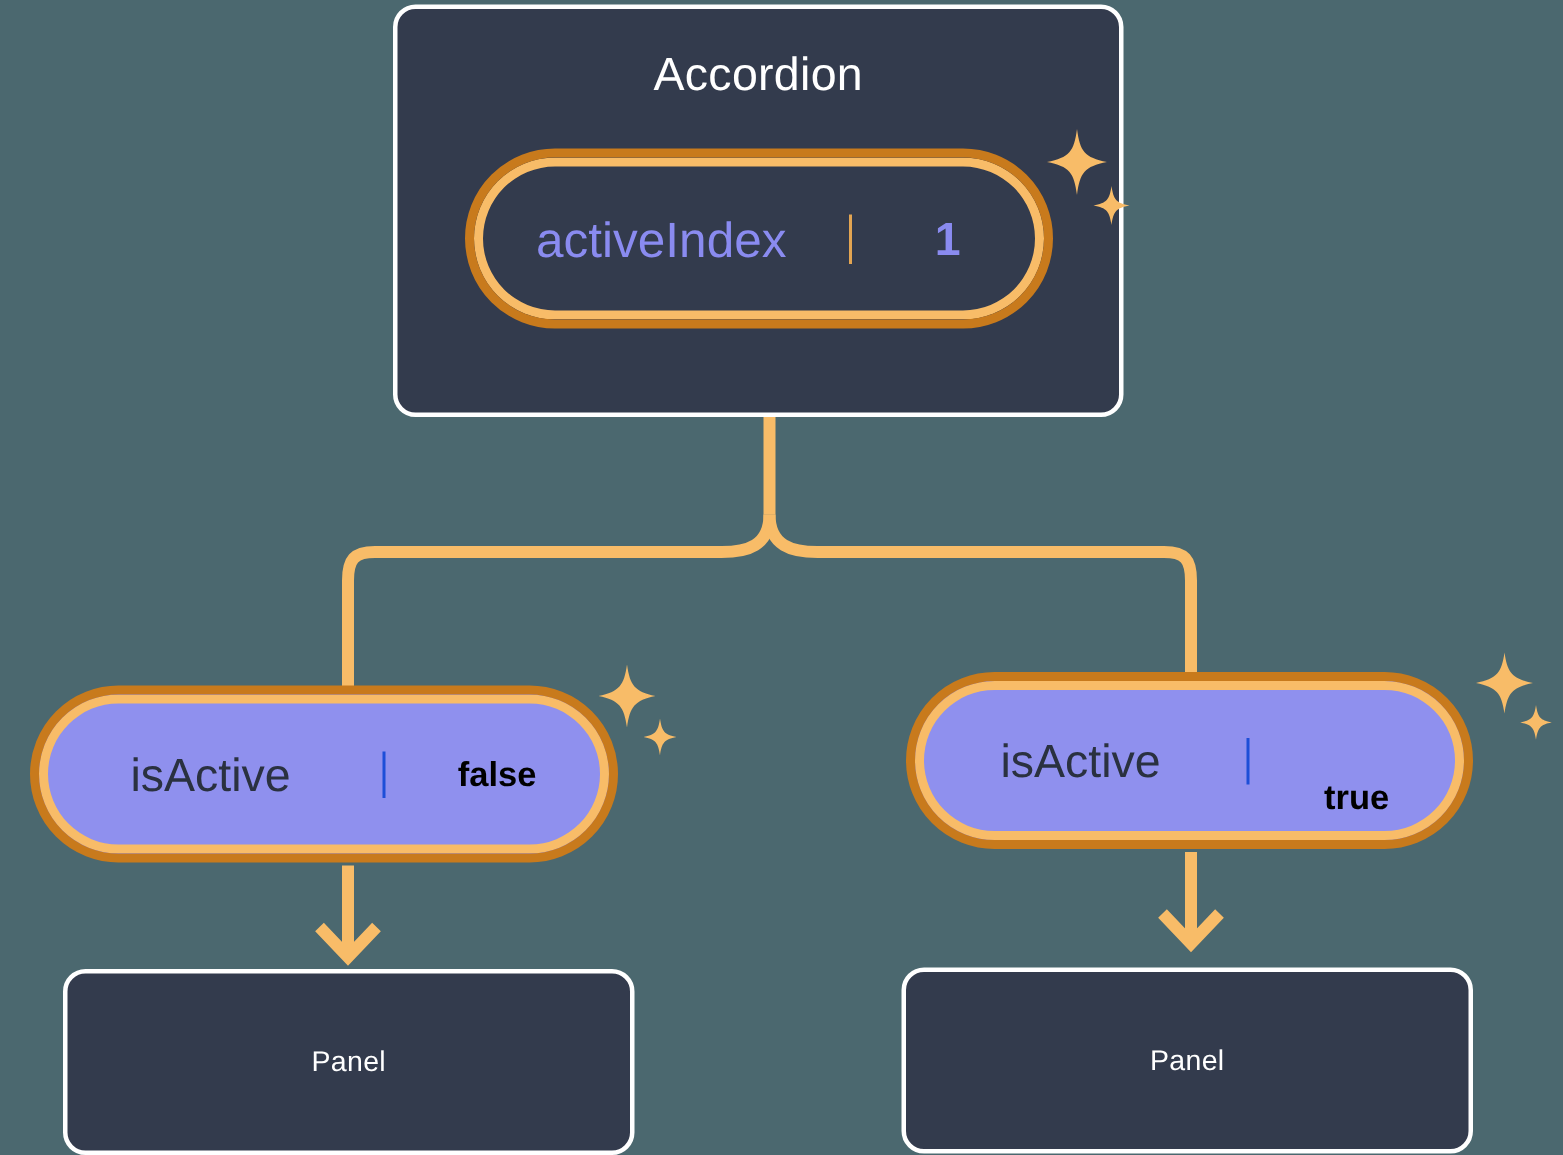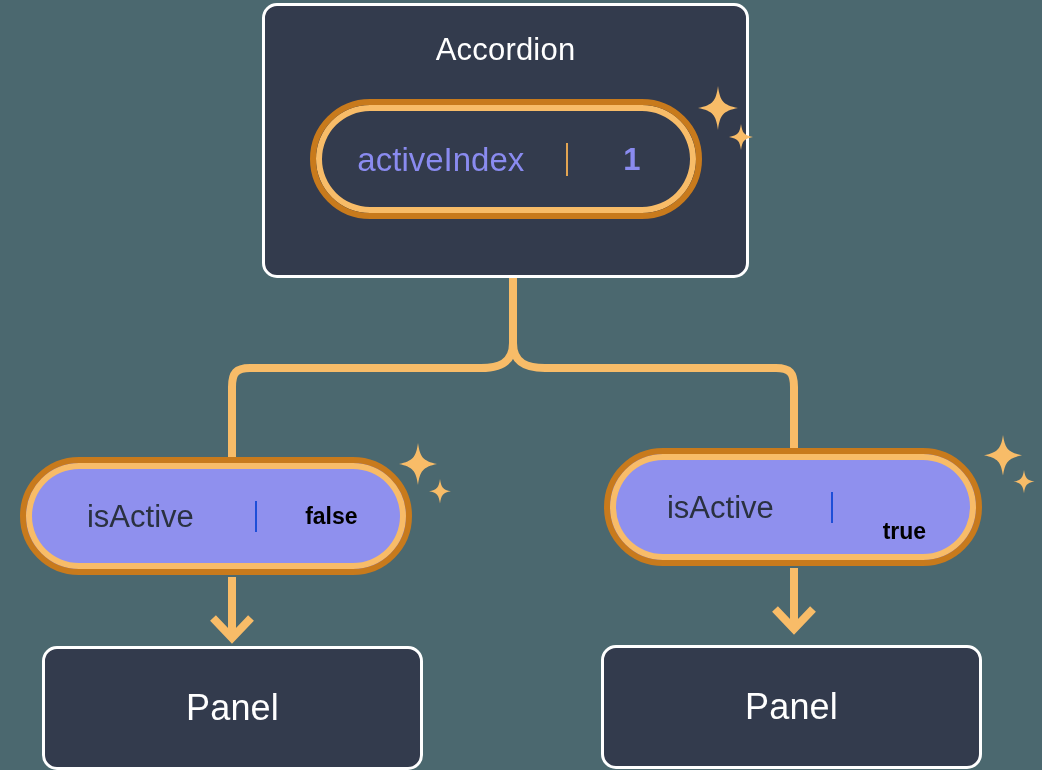--- a/index.html
+++ b/index.html
@@ -59,21 +59,21 @@
   }
   #accordion-box .comp-title { margin-top: 28px; }
 
   .panel-box {
     width: 381px;
     height: 124px;
     justify-content: center;
   }
   #panel-left  { left: 42px;  top: 646px; }
   #panel-right { left: 601px; top: 645px; }
-  .panel-box .comp-title { font-size: 36px; text-align: right; }
+  .panel-box .comp-title { font-size: 19px; text-align: right; }
 
   
   .pill {
     position: absolute;
     box-sizing: border-box;
     display: flex;
     align-items: center;
     border-radius: 999px;
     border: 6px solid #c87a1c;           
     box-shadow: inset 0 0 0 6px #f8bc68; 

